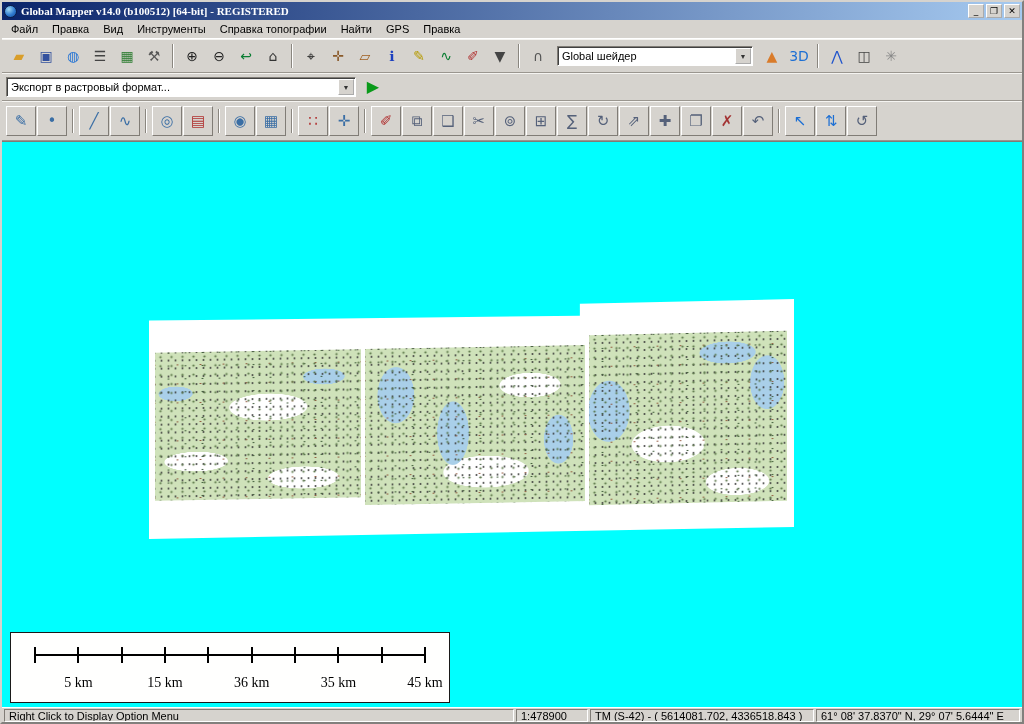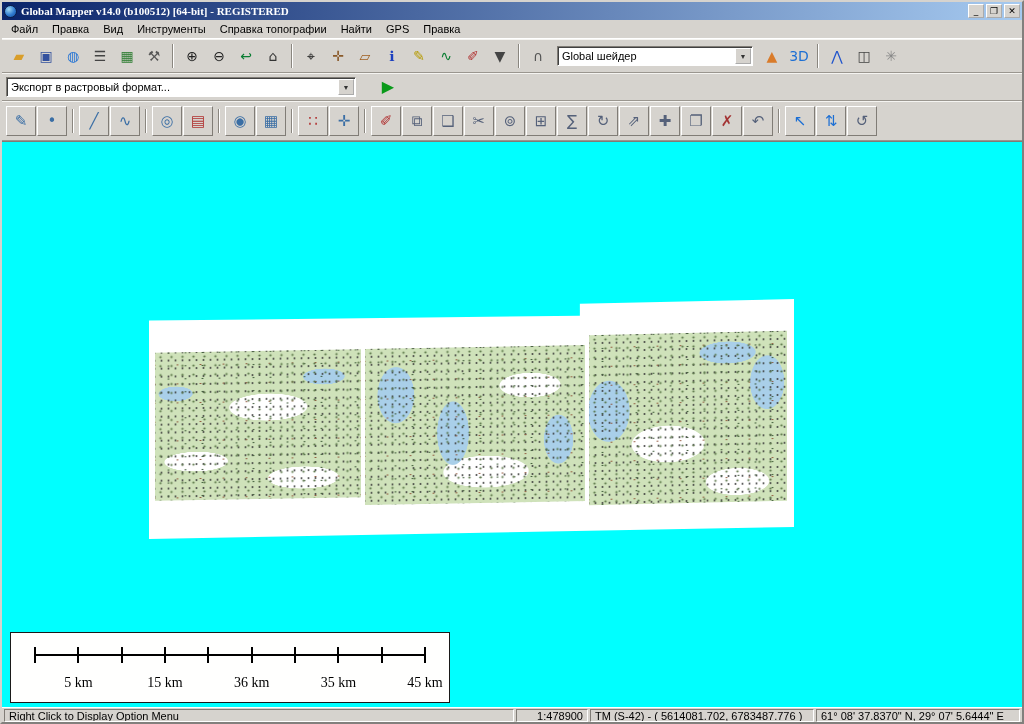--- a/index.html
+++ b/index.html
@@ -34,21 +34,21 @@
   .glyph{font-family:"DejaVu Sans",sans-serif;font-size:14px;line-height:1;}
   .tbrow3 .glyph{font-size:15px;}
   .run .glyph{color:#0a9a1a;font-size:16px;}
   
   .combo{display:flex;align-items:center;height:20px;background:#fff;border:1px solid;
     border-color:#807c76 #fff #fff #807c76;box-shadow:inset 1px 1px 0 #404040;}
   .combo-text{flex:1;font-size:11px;padding:0 4px;white-space:nowrap;overflow:hidden;color:#000;}
   .combo-arrow{width:16px;height:16px;margin:1px;background:#d6d3ce;border:1px outset #fff;
     font-size:7px;display:flex;align-items:center;justify-content:center;color:#333;}
   .shader-combo{width:196px;margin:0 6px;}
-  .export-combo{width:350px;margin-right:19px;}
+  .export-combo{width:350px;margin-right:4px;}
   
   .map-area{flex:1;position:relative;background:#00ffff;overflow:hidden;border-top:1px solid #807c76;}
   .map-strip{position:absolute;left:147px;top:157px;width:645px;height:240px;background:#fff;
     clip-path:polygon(0% 9%,66.8% 7%,66.8% 2%,100% 0%,100% 95%,0% 100%);}
   .tile{position:absolute;background-color:#cfe2ba;}
   .tile::before{content:"";position:absolute;inset:0;opacity:.85;pointer-events:none;background-image:
     radial-gradient(#4e6b3b 1px,transparent 1.5px),
     radial-gradient(#2f4d2a 1px,transparent 1.4px),
     radial-gradient(#8a4a2e .8px,transparent 1.2px),
     radial-gradient(#3a3a3a .6px,transparent 1px);
@@ -85,21 +85,21 @@
   .sb-labels span:nth-of-type(2){left:33.33%;}
   .sb-labels span:nth-of-type(3){left:55.56%;}
   .sb-labels span:nth-of-type(4){left:77.78%;}
   .sb-labels span:nth-of-type(5){left:100%;}
   
   .statusbar{height:15px;flex:0 0 15px;display:flex;align-items:stretch;background:#d6d3ce;
     border-top:1px solid #fff;font-size:11px;padding:1px 2px 0 2px;gap:2px;}
   .cell{border:1px solid;border-color:#807c76 #fff #fff #807c76;padding:0 4px;line-height:12px;
     white-space:nowrap;overflow:hidden;color:#000;}
   .cell.hint{flex:1;}
-  .cell.scale{width:72px;text-align:right;}
+  .cell.scale{width:72px;text-align:left;}
   .cell.proj{width:224px;}
   .cell.coords{width:204px;}
 </style>
 </head>
 <body>
 
 <div class="window">
 
   <div class="titlebar">
     <span class="app-icon"></span>
@@ -369,17 +369,17 @@
           <span>36 km</span>
           <span>35 km</span>
           <span>45 km</span>
         </div>
     </div>
   </div>
 
   <div class="statusbar">
     <span class="cell hint">Right Click to Display Option Menu</span>
     <span class="cell scale">1:478900</span>
-    <span class="cell proj">TM (S-42) - ( 5614081.702, 6783487.776 )</span>
+    <span class="cell proj">TM (S-42) - ( 5614081.702, 4336518.843 )</span>
     <span class="cell coords">61° 08' 37.8370" N, 29° 07' 5.6444" E</span>
   </div>
 
 </div>
 
 </body></html>

